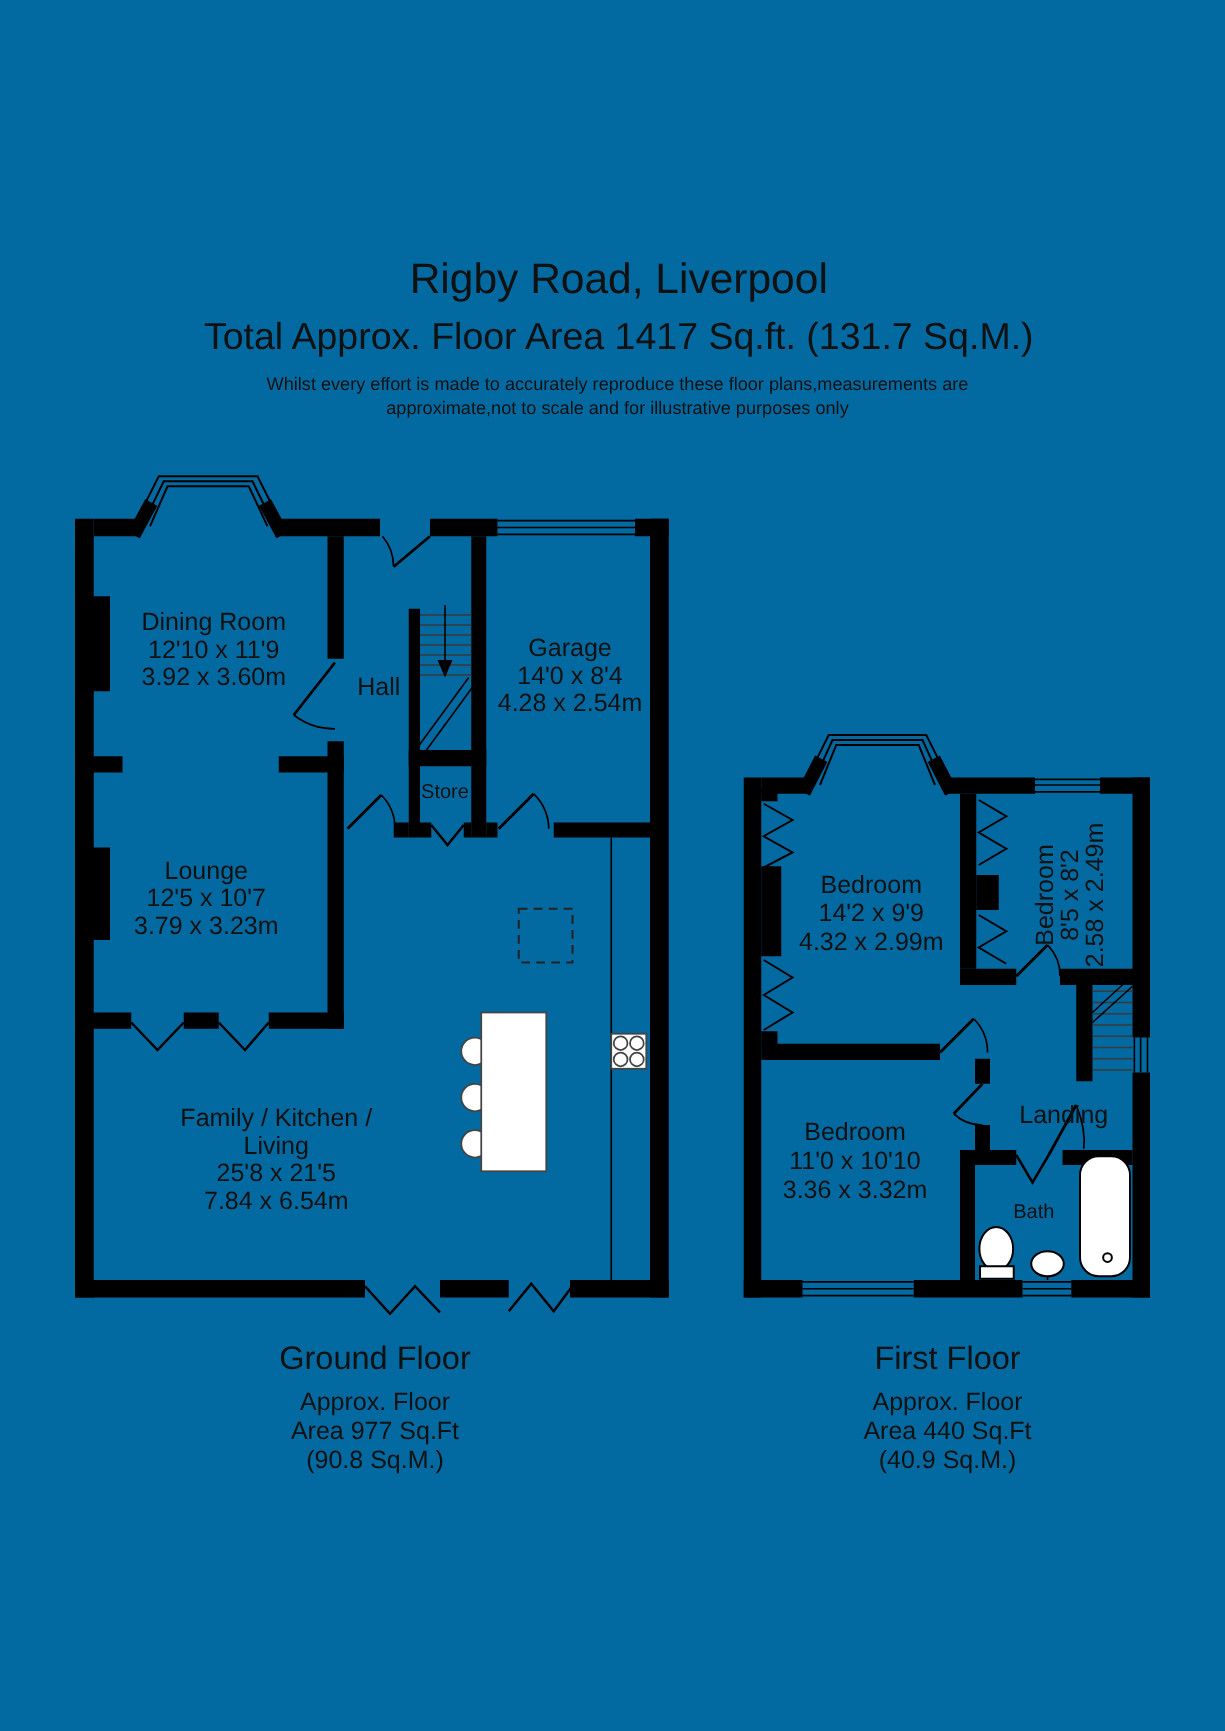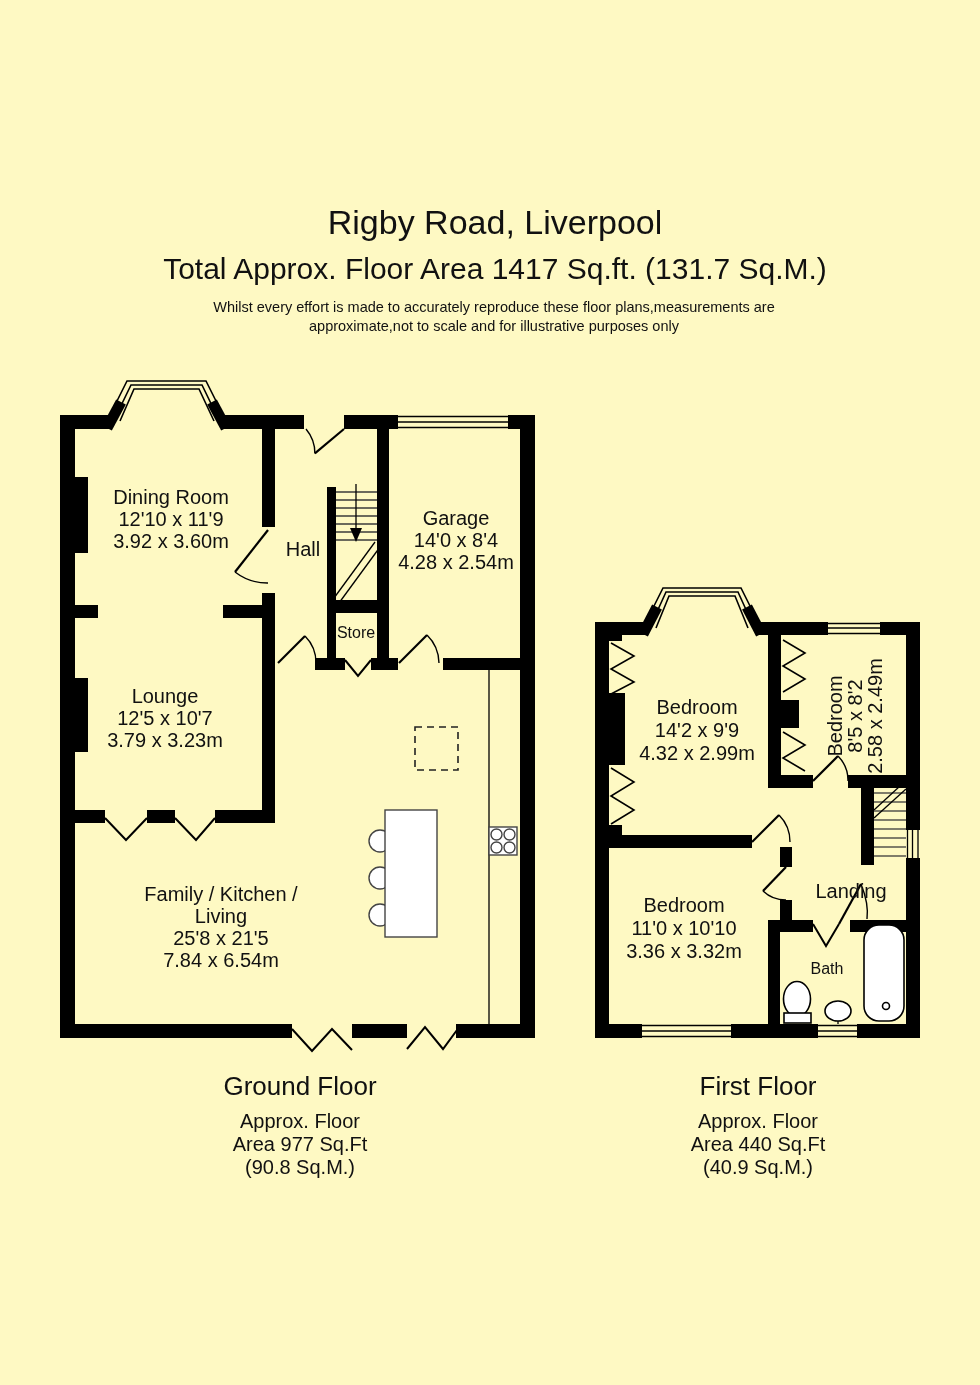--- a/index.html
+++ b/index.html
@@ -1,16 +1,16 @@
 <!DOCTYPE html>
 <html><head>
 <meta charset="utf-8">
 <style>
   html,body{margin:0;padding:0;background:#ffffff;}
-  .page{position:relative;width:980px;height:1385px;background:#fef9c3;font-family:"Liberation Sans",sans-serif;}
+  .page{position:relative;width:980px;height:1385px;background:#0369a1;font-family:"Liberation Sans",sans-serif;}
   svg{display:block;}
   text{fill:#111111;font-family:"Liberation Sans",sans-serif;}
   .t-title{font-size:34px;}
   .t-sub{font-size:30px;}
   .t-disc{font-size:14.5px;}
   .t-room{font-size:20px;}
   .t-small{font-size:16px;}
   .t-caption{font-size:26px;}
   .t-area{font-size:20px;}
   .wall{fill:#000000;stroke:none;}

